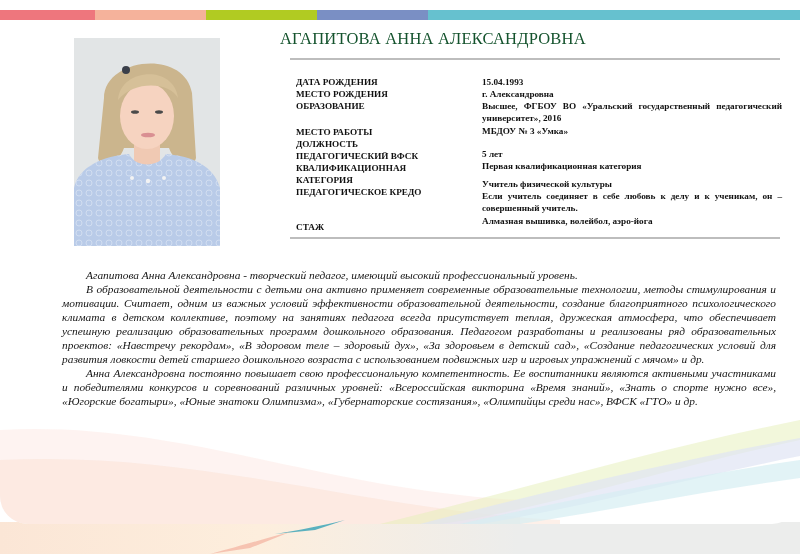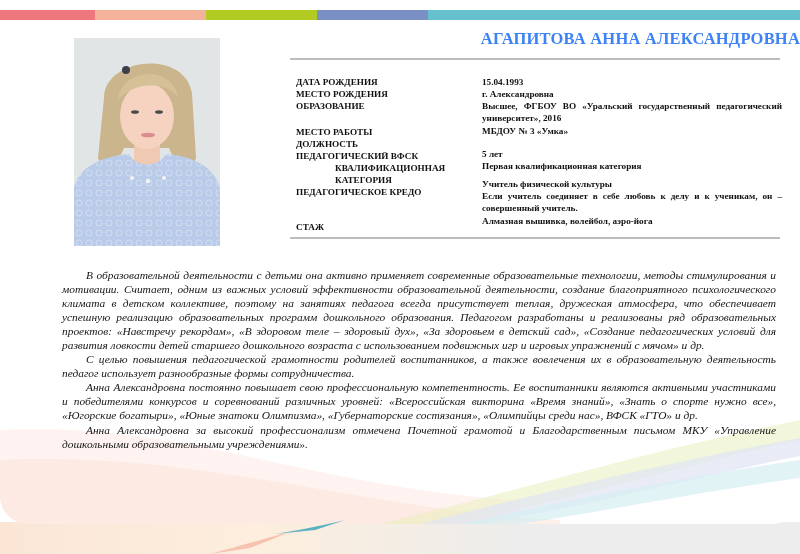--- a/index.html
+++ b/index.html
@@ -21,23 +21,23 @@
       background: #ffffff; border-bottom-left-radius: 28px; border-bottom-right-radius: 28px;
       overflow: hidden;
     }
     .swoosh { position: absolute; }
     .photo {
       position: absolute; left: 74px; top: 38px; width: 146px; height: 208px;
       background: linear-gradient(180deg, #dcdfe0 0%, #e6e8e9 100%);
       overflow: hidden;
     }
     .title {
-      position: absolute; left: 280px; top: 29px; width: 520px; text-align: right;
-      font-family: "Liberation Serif", serif; font-weight: bold; font-size: 16.5px; letter-spacing: 0.2px;
-      color: #3b82f6;
+      position: absolute; left: 280px; top: 29px; width: 520px; text-align: left;
+      font-family: "Liberation Serif", serif; font-weight: normal; font-size: 16.5px; letter-spacing: 0.2px;
+      color: #14532d;
     }
     .rule { position: absolute; left: 290px; width: 490px; height: 2px; background: #bdbdbd; }
     .info { position: absolute; left: 296px; top: 76px; width: 490px; font-size: 9.2px; font-weight: bold; }
     .info-row { position: absolute; left: 0; width: 490px; }
     .info-label { position: absolute; left: 0; width: 180px; line-height: 12px; }
     .info-value { position: absolute; left: 186px; width: 300px; line-height: 12px; text-align: justify; }
     .body-text {
       position: absolute; left: 62px; top: 268px; width: 714px;
       font-family: "Liberation Serif", serif; font-style: italic; font-size: 11.4px; line-height: 14.05px;
       text-align: justify; color: #151515;
@@ -129,32 +129,31 @@
   </div>
   <div class="info-row" style="top:62px;">
     <div class="info-label">ДОЛЖНОСТЬ</div>
     <div class="info-value" style="top:-1px;margin-top:41px;">Учитель физической культуры</div>
   </div>
   <div class="info-row" style="top:74px;">
     <div class="info-label">ПЕДАГОГИЧЕСКИЙ  ВФСК</div>
     <div class="info-value" style="top:-2px;">5 лет</div>
   </div>
   <div class="info-row" style="top:86px;">
-    <div class="info-label" style="width:150px;margin-left:39px;">КВАЛИФИКАЦИОННАЯ КАТЕГОРИЯ</div>
+    <div class="info-label" style="width:150px;">КВАЛИФИКАЦИОННАЯ КАТЕГОРИЯ</div>
     <div class="info-value" style="top:-2px;">Первая квалификационная категория</div>
   </div>
   <div class="info-row" style="top:110px;">
     <div class="info-label">ПЕДАГОГИЧЕСКОЕ КРЕДО</div>
     <div class="info-value" style="top:4px;">Если учитель соединяет в себе любовь к делу и к ученикам, он – совершенный учитель.</div>
   </div>
   <div class="info-row" style="top:145px;">
     <div class="info-label">СТАЖ</div>
     <div class="info-value" style="top:-6px;">Алмазная вышивка, волейбол, аэро-йога</div>
   </div>
 </div>
 <div class="rule" style="top:237px;"></div>
 
 <div class="body-text">
+  <p>Агапитова Анна Александровна - творческий педагог, имеющий высокий профессиональный уровень.</p>
   <p>В образовательной деятельности с детьми она активно применяет современные образовательные технологии, методы стимулирования и мотивации. Считает, одним из важных условий эффективности образовательной деятельности, создание благоприятного психологического климата в детском коллективе, поэтому на занятиях педагога всегда присутствует теплая, дружеская атмосфера, что обеспечивает успешную реализацию образовательных программ дошкольного образования. Педагогом разработаны и реализованы ряд образовательных проектов: «Навстречу рекордам», «В здоровом теле – здоровый дух», «За здоровьем в детский сад», «Создание педагогических условий для развития ловкости детей старшего дошкольного возраста с использованием подвижных игр и игровых упражнений с мячом» и др.</p>
-  <p>С целью повышения педагогической грамотности родителей воспитанников, а также вовлечения их в образовательную деятельность педагог использует разнообразные формы сотрудничества.</p>
   <p>Анна Александровна постоянно повышает свою профессиональную компетентность. Ее воспитанники являются активными участниками и победителями конкурсов и соревнований различных уровней: «Всероссийская викторина «Время знаний», «Знать о спорте нужно все», «Югорские богатыри», «Юные знатоки Олимпизма», «Губернаторские состязания», «Олимпийцы среди нас», ВФСК «ГТО» и др.</p>
-  <p>Анна Александровна за высокий профессионализм отмечена Почетной грамотой и Благодарственным письмом МКУ «Управление дошкольными образовательными учреждениями».</p>
 </div>
 
 </body></html>

